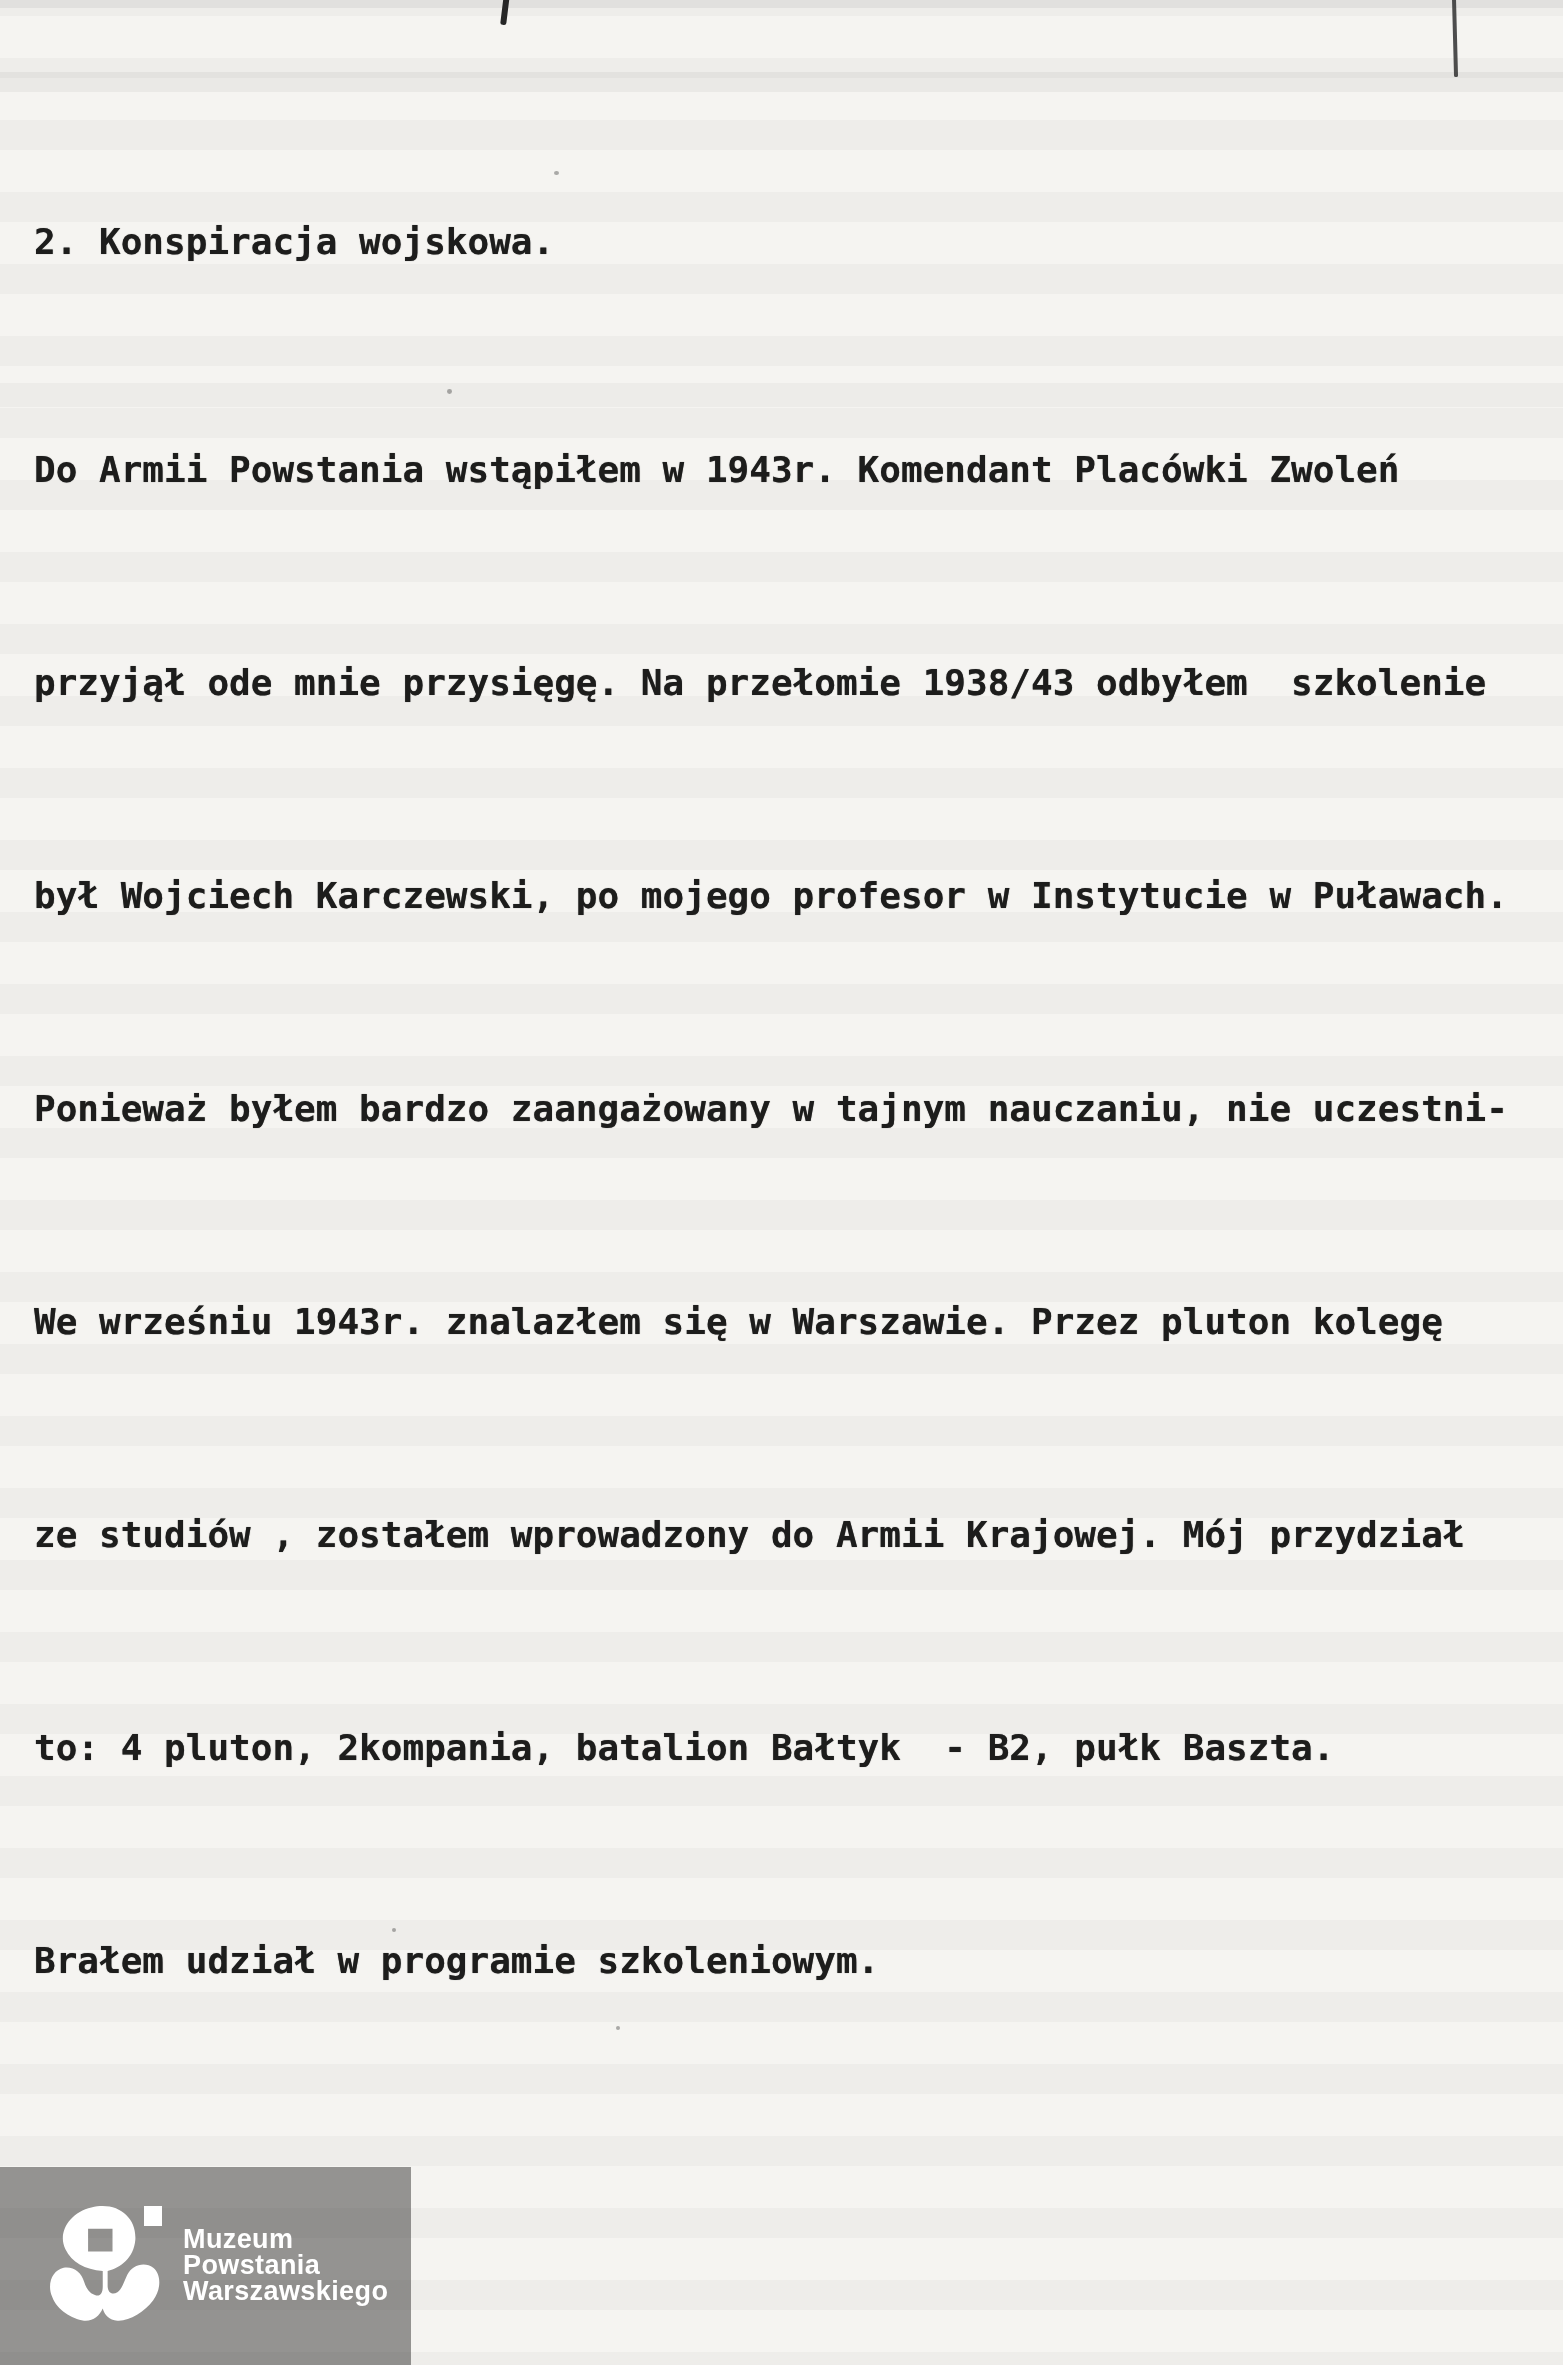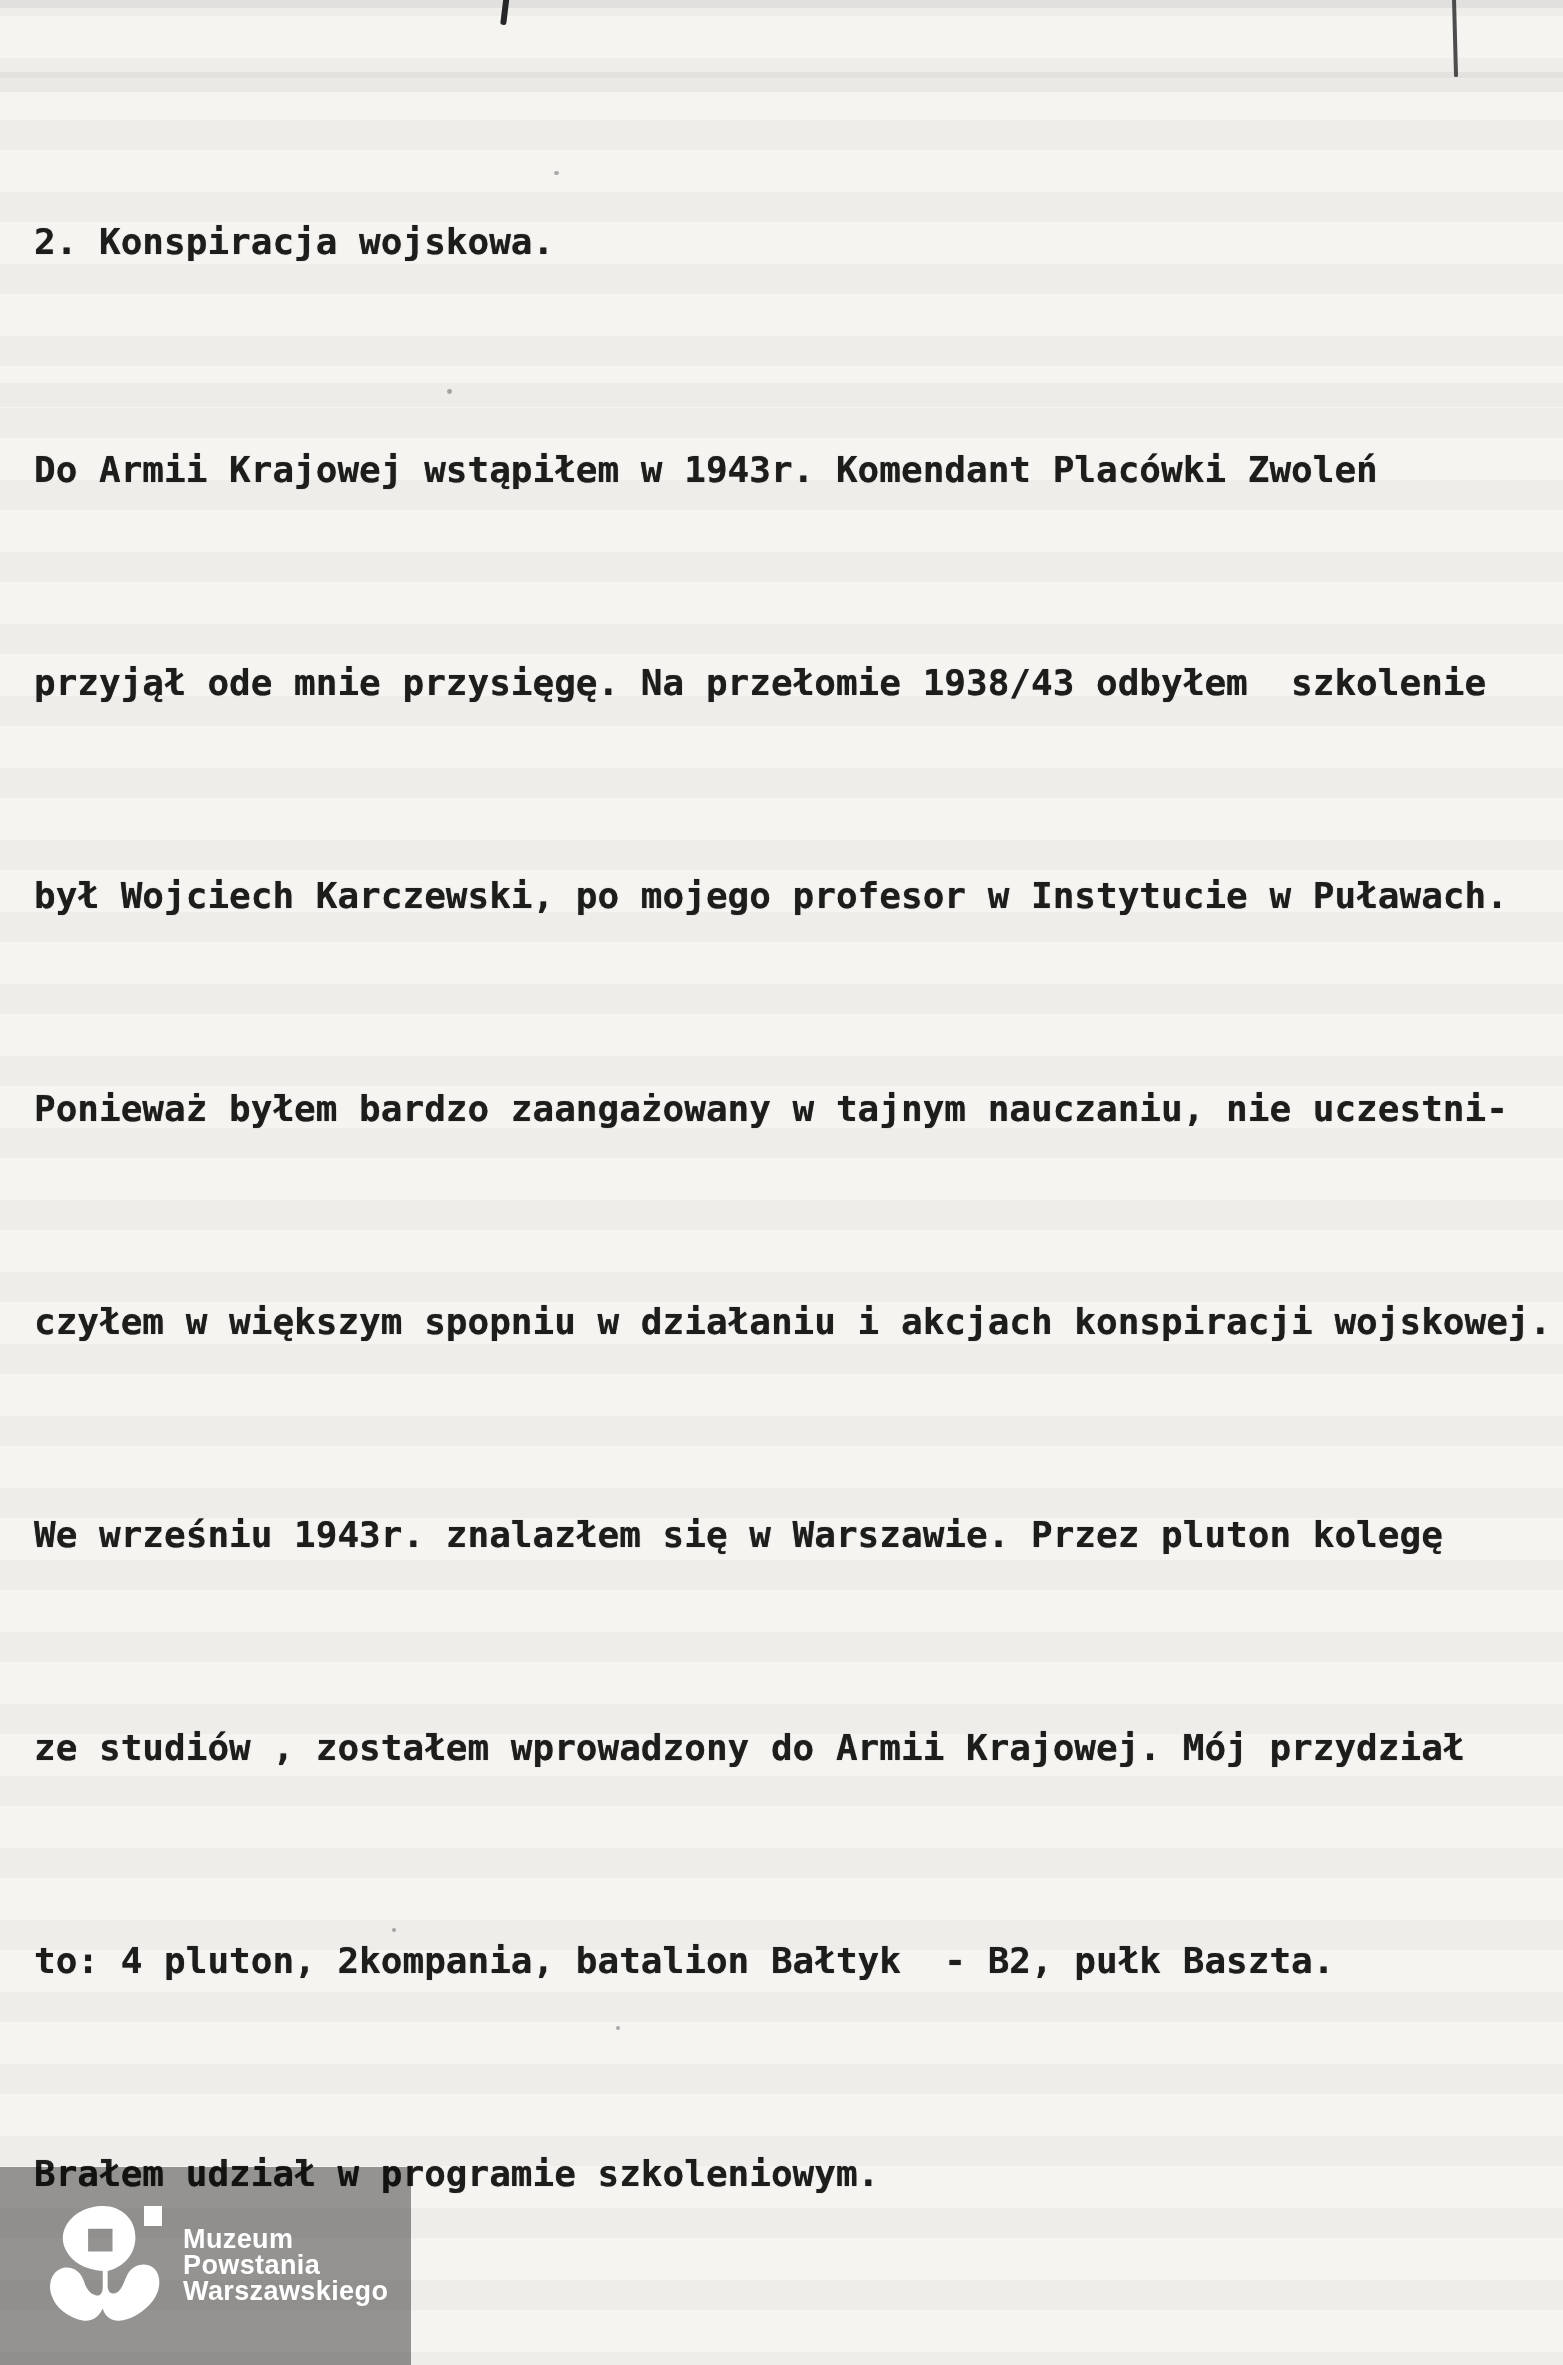--- a/index.html
+++ b/index.html
@@ -55,25 +55,24 @@
 
   <div class="mark-v1"></div>
   <div class="mark-v2"></div>
   <div class="speck" style="left:554px;top:171px;width:4.9px;height:4.1px;"></div>
   <div class="speck" style="left:447px;top:389px;width:4.9px;height:4.9px;"></div>
   <div class="speck" style="left:392px;top:1928px;width:4.1px;height:4.1px;"></div>
   <div class="speck" style="left:616px;top:2026px;width:4.1px;height:4.1px;"></div>
 
   <div class="text-block">
     <div class="tl heading">2. Konspiracja wojskowa.</div>
-    <div class="tl">Do Armii Krajowej wstąpiłem w 1943r. Komendant Placówki Zwoleń</div>
+    <div class="tl">Do Armii Powstania wstąpiłem w 1943r. Komendant Placówki Zwoleń</div>
     <div class="tl">przyjął ode mnie przysięgę. Na przełomie 1938/43 odbyłem  szkolenie</div>
     <div class="tl">był Wojciech Karczewski, po mojego profesor w Instytucie w Puławach.</div>
     <div class="tl">Ponieważ byłem bardzo zaangażowany w tajnym nauczaniu, nie uczestni-</div>
-    <div class="tl">czyłem w większym spopniu w działaniu i akcjach konspiracji wojskowej.</div>
     <div class="tl">We wrześniu 1943r. znalazłem się w Warszawie. Przez pluton kolegę</div>
     <div class="tl">ze studiów , zostałem wprowadzony do Armii Krajowej. Mój przydział</div>
     <div class="tl">to: 4 pluton, 2kompania, batalion Bałtyk  - B2, pułk Baszta.</div>
     <div class="tl">Brałem udział w programie szkoleniowym.</div>
     
     
     
     
     
     

